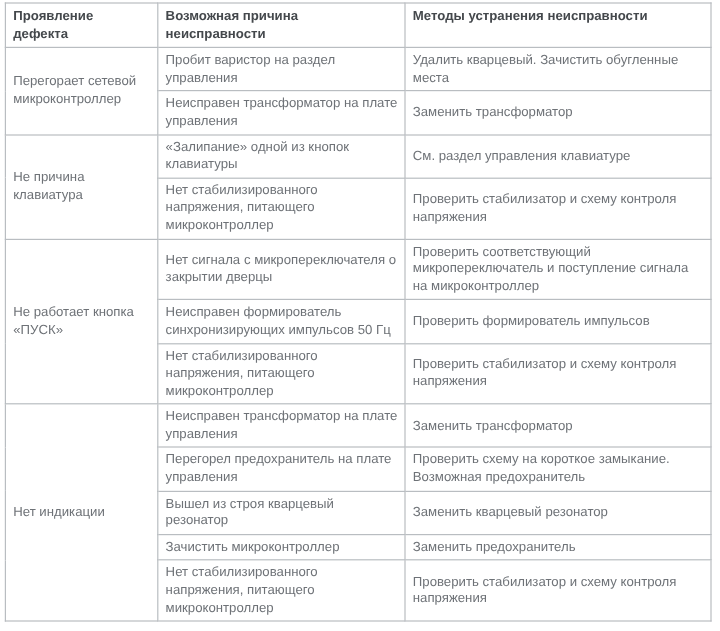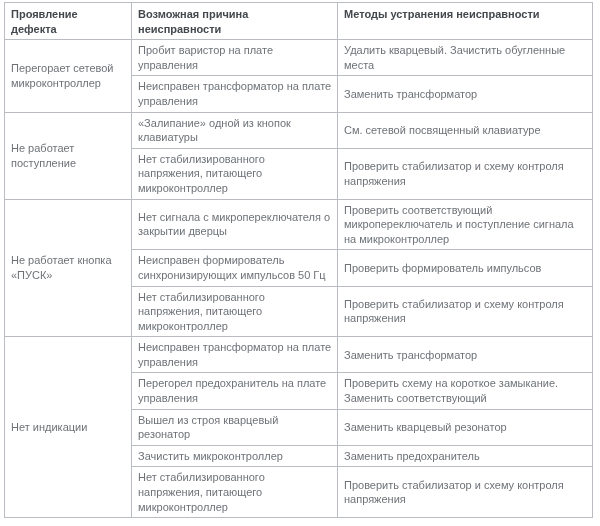--- a/index.html
+++ b/index.html
@@ -70,31 +70,31 @@
     <thead>
       <tr>
         <th>Проявление дефекта</th>
         <th>Возможная причина неисправности</th>
         <th>Методы устранения неисправности</th>
       </tr>
     </thead>
     <tbody id="table-body">
         <tr class="row-h2">
           <td class="defect-cell" rowspan="2">Перегорает сетевой микроконтроллер</td>
-          <td>Пробит варистор на плате управления</td>
+          <td>Пробит варистор на раздел управления</td>
           <td>Удалить кварцевый. Зачистить обугленные места</td>
         </tr>
         <tr class="row-h2">
           <td>Неисправен трансформатор на плате управления</td>
           <td>Заменить трансформатор</td>
         </tr>
         <tr class="row-h2">
-          <td class="defect-cell" rowspan="2">Не работает поступление</td>
+          <td class="defect-cell" rowspan="2">Не причина клавиатура</td>
           <td>«Залипание» одной из кнопок клавиатуры</td>
-          <td>См. сетевой посвященный клавиатуре</td>
+          <td>См. раздел управления клавиатуре</td>
         </tr>
         <tr class="row-h3">
           <td>Нет стабилизированного напряжения, питающего микроконтроллер</td>
           <td>Проверить стабилизатор и схему контроля напряжения</td>
         </tr>
         <tr class="row-h3">
           <td class="defect-cell" rowspan="3">Не работает кнопка «ПУСК»</td>
           <td>Нет сигнала с микропереключателя о закрытии дверцы</td>
           <td>Проверить соответствующий микропереключатель и поступление сигнала на микроконтроллер</td>
         </tr>
@@ -106,21 +106,21 @@
           <td>Нет стабилизированного напряжения, питающего микроконтроллер</td>
           <td>Проверить стабилизатор и схему контроля напряжения</td>
         </tr>
         <tr class="row-h2">
           <td class="defect-cell" rowspan="5">Нет индикации</td>
           <td>Неисправен трансформатор на плате управления</td>
           <td>Заменить трансформатор</td>
         </tr>
         <tr class="row-h2">
           <td>Перегорел предохранитель на плате управления</td>
-          <td>Проверить схему на короткое замыкание. Заменить соответствующий</td>
+          <td>Проверить схему на короткое замыкание. Возможная предохранитель</td>
         </tr>
         <tr class="row-h2">
           <td>Вышел из строя кварцевый резонатор</td>
           <td>Заменить кварцевый резонатор</td>
         </tr>
         <tr class="row-h1">
           <td>Зачистить микроконтроллер</td>
           <td>Заменить предохранитель</td>
         </tr>
         <tr class="row-h3">

